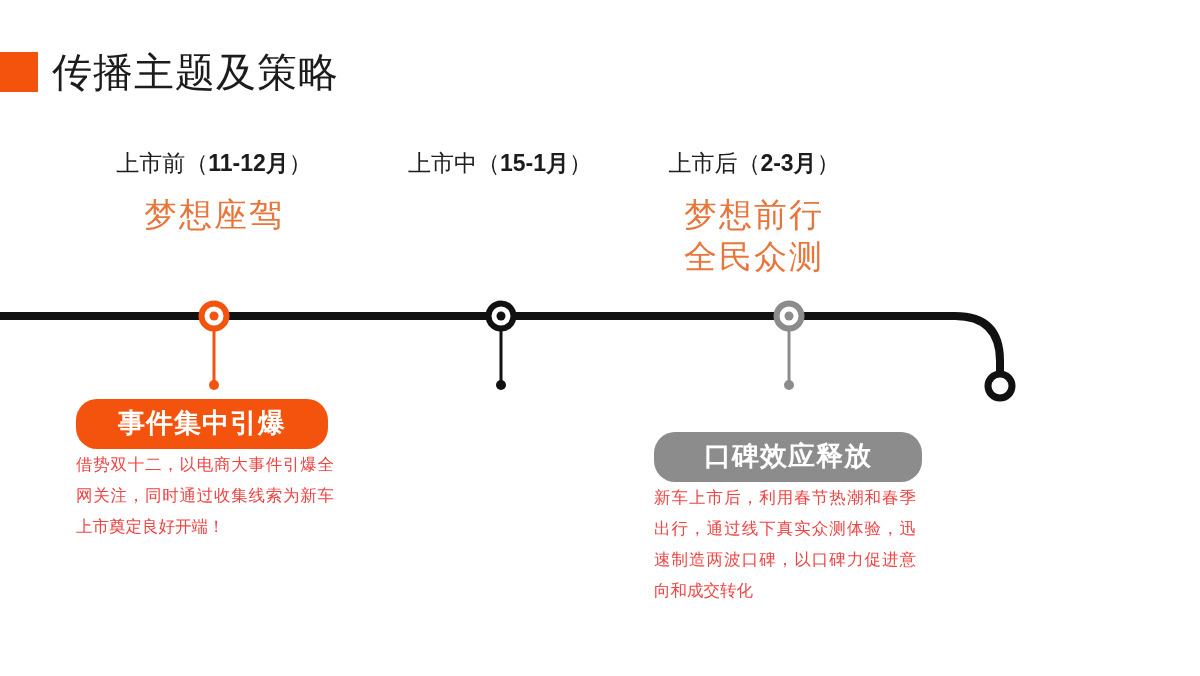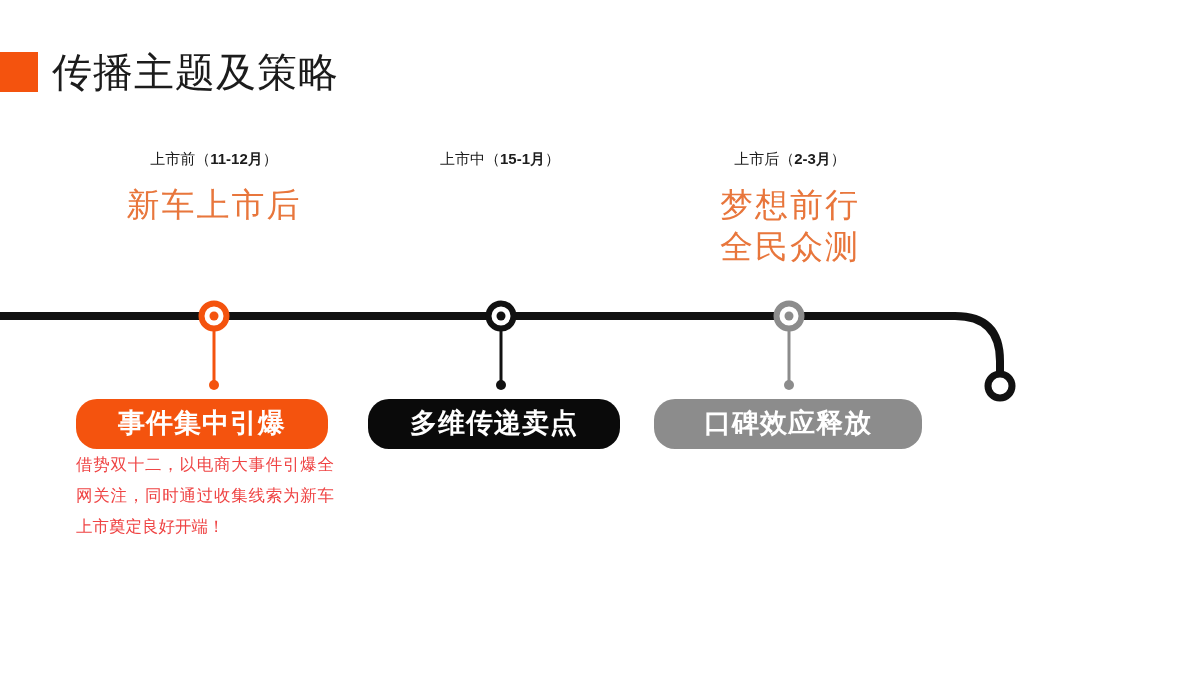--- a/index.html
+++ b/index.html
@@ -49,25 +49,25 @@
   }
 
   
   .col {
     position: absolute;
     top: 150px;
     width: 300px;
   }
   .col-1 { left: 64px; }
   .col-2 { left: 350px; }
-  .col-3 { left: 640px; }
+  .col-3 { left: 604px; }
 
   .phase-head {
     text-align: center;
-    font-size: 15px;
+    font-size: 23px;
     color: #1c1c1c;
     white-space: nowrap;
     line-height: 1.2;
   }
   .phase-head .rng { font-weight: bold; }
 
   .phase-slogan {
     margin-top: 16px;
     text-align: center;
     font-size: 33px;
@@ -93,21 +93,21 @@
     color: #ffffff;
     font-size: 27px;
     font-weight: bold;
     letter-spacing: 1px;
     padding: 10px 0 12px;
     line-height: 1.05;
     white-space: nowrap;
   }
   .pill-orange { background: #F4530E; width: 252px; }
   .pill-black  { background: #0a0a0a; width: 252px; }
-  .pill-gray   { background: #8c8c8c; width: 268px; }
+  .pill-gray   { background: #8c8c8c; width: 268px; margin-top: 33px; }
 
   .card-body {
     font-size: 16.5px;
     line-height: 1.88;
     color: #ef4444;
     width: 258px;
     text-align: justify;
     text-justify: inter-ideograph;
   }
   .card-3 .card-body { width: 262px; }
@@ -144,21 +144,21 @@
     <line x1="789" y1="26" x2="789" y2="95" stroke="#8c8c8c" stroke-width="3"></line>
     <circle cx="789" cy="95" r="5" fill="#8c8c8c"></circle>
     <circle cx="789" cy="26" r="12.5" fill="#ffffff" stroke="#8c8c8c" stroke-width="6"></circle>
     <circle cx="789" cy="26" r="4.5" fill="#8c8c8c"></circle>
   </g>
 </svg>
 
 <div class="col col-1">
   <div class="phase-head"><span>上市前</span><span>（</span><span class="rng">11-12月</span><span>）</span></div>
   <div class="phase-slogan">
-    <div>新车上市后</div>
+    <div>梦想座驾</div>
   </div>
 </div>
 
 <div class="col col-2">
   <div class="phase-head"><span>上市中</span><span>（</span><span class="rng">15-1月</span><span>）</span></div>
   <div class="phase-slogan">
   </div>
 </div>
 
 <div class="col col-3">
@@ -168,18 +168,18 @@
     <div>全民众测</div>
   </div>
 </div>
 
 <div class="card card-1">
   <span class="pill pill-orange">事件集中引爆</span>
   <div class="card-body">借势双十二，以电商大事件引爆全网关注，同时通过收集线索为新车上市奠定良好开端！</div>
 </div>
 
 <div class="card card-2">
-  <span class="pill pill-black">多维传递卖点</span>
 </div>
 
 <div class="card card-3">
   <span class="pill pill-gray">口碑效应释放</span>
+  <div class="card-body">新车上市后，利用春节热潮和春季出行，通过线下真实众测体验，迅速制造两波口碑，以口碑力促进意向和成交转化</div>
 </div>
 
 </body></html>

